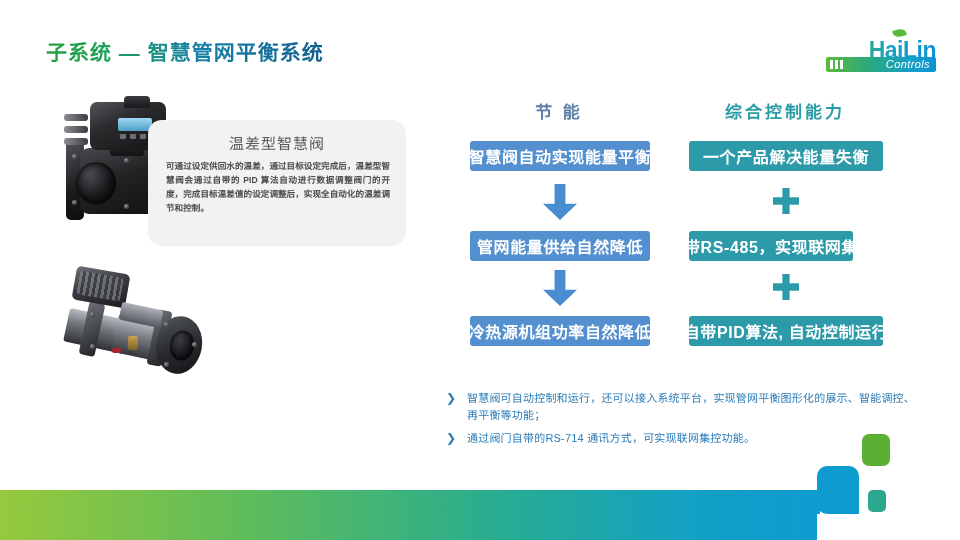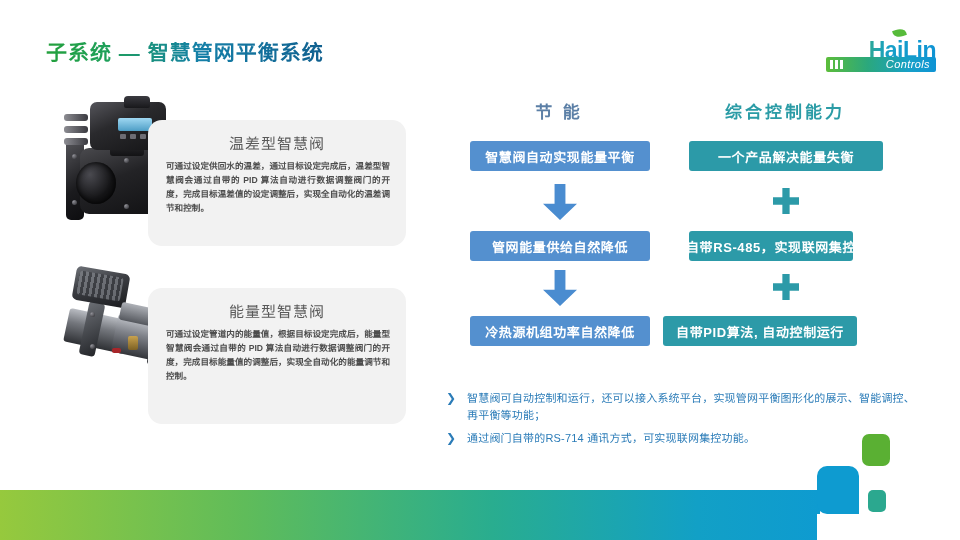--- a/index.html
+++ b/index.html
@@ -158,32 +158,32 @@
   
   .col-head{
     position:absolute;font-size:17px;font-weight:bold;letter-spacing:3px;
     text-align:center;white-space:nowrap;
   }
   .col-head-1{left:466px;top:98px;width:186px;color:#5b7fa6;}
   .col-head-2{left:686px;top:98px;width:198px;color:#2b9ca6;}
 
   .pbox{
     position:absolute;border-radius:3px;color:#ffffff;
-    font-size:13px;font-weight:bold;letter-spacing:.6px;
+    font-size:16px;font-weight:bold;letter-spacing:.6px;
     display:flex;align-items:center;justify-content:center;white-space:nowrap;
   }
   .pbox-blue{background:#5490cf;}
   .pbox-teal{background:#2c9aa8;}
 
   .b1{left:470px;top:141px;width:180px;height:30px;}
   .b2{left:470px;top:231px;width:180px;height:30px;}
   .b3{left:470px;top:316px;width:180px;height:30px;}
   .t1{left:689px;top:141px;width:194px;height:30px;}
   .t2{left:689px;top:231px;width:164px;height:30px;}
-  .t3{left:663px;top:316px;width:194px;height:30px;}
+  .t3{left:689px;top:316px;width:194px;height:30px;}
 
   .arrow-down{
     position:absolute;width:34px;height:36px;
     background:#4a8cd0;
     clip-path:polygon(34% 0,66% 0,66% 55%,100% 55%,50% 100%,0 55%,34% 55%);
   }
   .ad1{left:543px;top:184px;}
   .ad2{left:543px;top:270px;}
 
   .plus{
@@ -288,24 +288,20 @@
     <span class="bolt" style="left:108px;top:60px;"></span>
     <span class="bolt" style="left:108px;top:100px;"></span>
     <span class="bolt" style="left:136px;top:80px;"></span>
   </div>
 
   <div class="card card-1">
     <div class="card-title">温差型智慧阀</div>
     <div class="card-body">可通过设定供回水的温差，通过目标设定完成后，温差型智慧阀会通过自带的 PID 算法自动进行数据调整阀门的开度，完成目标温差值的设定调整后，实现全自动化的温差调节和控制。</div>
   </div>
 
-  <div class="card card-2">
-    <div class="card-title">能量型智慧阀</div>
-    <div class="card-body">可通过设定管道内的能量值，根据目标设定完成后，能量型智慧阀会通过自带的 PID 算法自动进行数据调整阀门的开度，完成目标能量值的调整后，实现全自动化的能量调节和控制。</div>
-  </div>
 
   <div class="col-head col-head-1">节 能</div>
   <div class="col-head col-head-2">综合控制能力</div>
 
   <div class="pbox pbox-blue b1">智慧阀自动实现能量平衡</div>
   <div class="arrow-down ad1"></div>
   <div class="pbox pbox-blue b2">管网能量供给自然降低</div>
   <div class="arrow-down ad2"></div>
   <div class="pbox pbox-teal t1">一个产品解决能量失衡</div>
 

